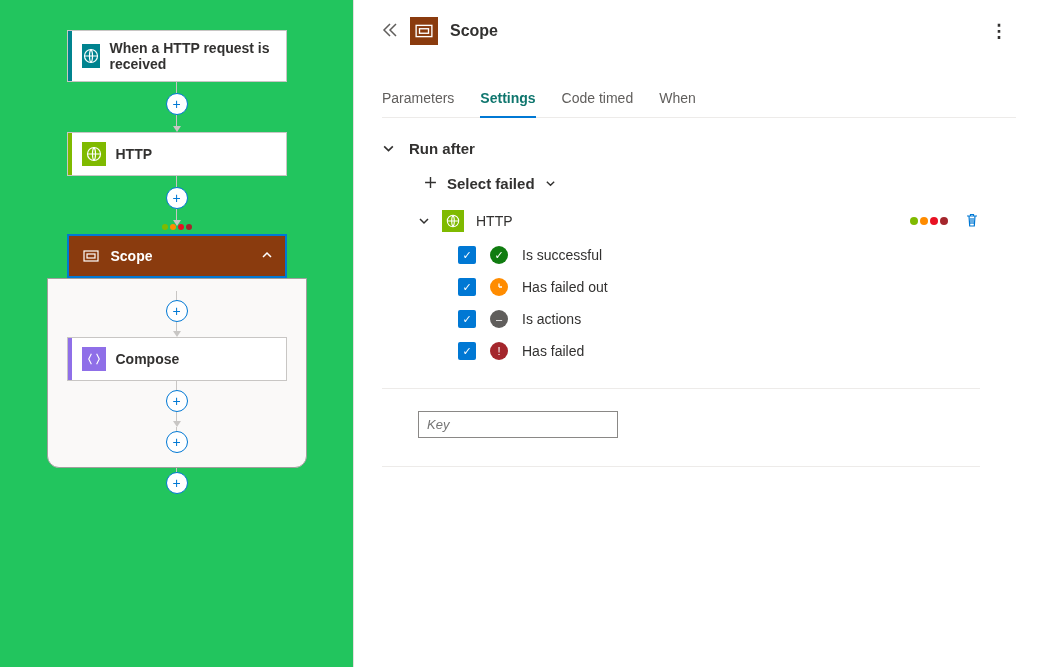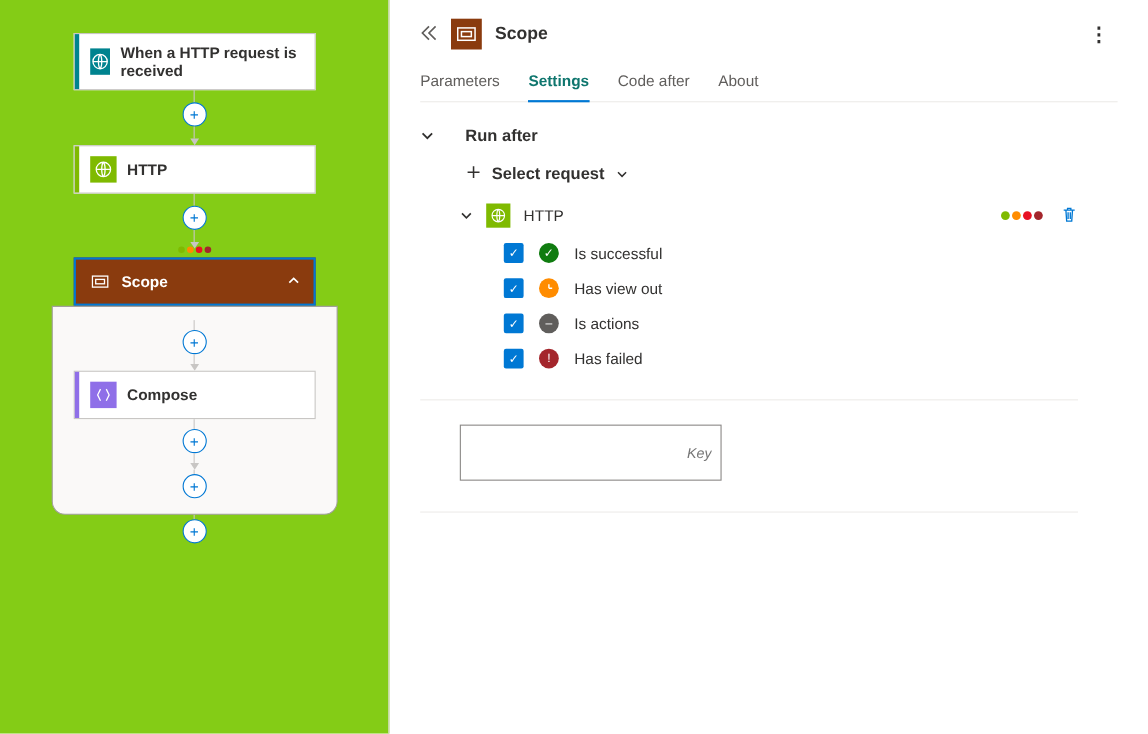--- a/index.html
+++ b/index.html
@@ -1,19 +1,19 @@
 <!DOCTYPE html>
 <html><head>
 <meta charset="utf-8">
 <style>
   * { box-sizing: border-box; }
   body { margin: 0; font-family: "Segoe UI", -apple-system, sans-serif; font-size: 14px; color: #323130; }
   .app { display: flex; width: 1044px; height: 667px; overflow: hidden; }
   
-  .canvas-panel { width: 354px; border-right: 1px solid #e1dfdd; background: #84cc16; position: relative; padding: 30px 40px; }
+  .canvas-panel { width: 354px; border-right: 1px solid #e1dfdd; background: #22c55e; position: relative; padding: 30px 40px; }
   .node { width: 220px; background: #fff; border: 1px solid #c8c6c4; margin: 0 auto; display: flex; align-items: center; padding: 0; position: relative; }
   .node-bar { width: 4px; align-self: stretch; }
   .node-body { display: flex; align-items: center; gap: 10px; padding: 9px 10px; flex: 1; }
   .node-icon { width: 24px; height: 24px; display: flex; align-items: center; justify-content: center; color: #fff; font-size: 13px; }
   .node-title { font-weight: 600; font-size: 14px; }
   .connector { display: flex; flex-direction: column; align-items: center; height: 50px; margin: 0 auto; width: 220px; }
   .conn-line { width: 1px; flex: 1; background: #c8c6c4; }
   .plus-btn { width: 22px; height: 22px; border: 1px solid #0078d4; border-radius: 50%; background: #fff; color: #0078d4; display: flex; align-items: center; justify-content: center; font-size: 14px; cursor: pointer; }
   .arrow-head { width: 0; height: 0; border-left: 4px solid transparent; border-right: 4px solid transparent; border-top: 6px solid #c8c6c4; }
   .run-after-dots { display: flex; gap: 2px; justify-content: center; margin: -2px 0 4px; }
@@ -24,41 +24,41 @@
   .scope-body { width: 260px; margin: 0 auto; border: 1px solid #a19f9d; border-bottom-left-radius: 12px; border-bottom-right-radius: 12px; padding: 12px 18px 8px; background: #faf9f8; }
   .scope-body .node { width: 220px; text-align: right; }
   .scope-body .connector { width: 220px; height: 46px; }
   
   .detail-panel { flex: 1; padding: 16px 28px; overflow: auto; }
   .detail-header { display: flex; align-items: center; gap: 12px; }
   .collapse-btn { font-size: 14px; color: #605e5c; cursor: pointer; }
   .scope-icon-lg { width: 28px; height: 28px; background: #8a3b0e; display: flex; align-items: center; justify-content: center; }
   .detail-title { font-weight: 600; font-size: 16px; }
   .more-btn { margin-left: auto; font-size: 18px; font-weight: bold; cursor: pointer; padding: 4px 8px; }
-  .tabs { display: flex; gap: 26px; margin-top: 11px; border-bottom: 1px solid #edebe9; }
+  .tabs { display: flex; gap: 26px; margin-top: 36px; border-bottom: 1px solid #edebe9; }
   .tab { padding: 8px 0 10px; cursor: pointer; color: #605e5c; }
   .tab.active { color: #0f766e; font-weight: 600; border-bottom: 2px solid #0078d4; margin-bottom: -1px; }
   .section { margin-top: 22px; padding: 0 36px; }
-  .section-header { display: flex; align-items: center; gap: 28px; font-weight: 600; cursor: pointer; font-size: 15px; margin-left: -36px; }
+  .section-header { display: flex; align-items: center; gap: 14px; font-weight: 600; cursor: pointer; font-size: 15px; margin-left: -36px; }
   .section-header .chev-down svg { width: 13px; height: 13px; }
   .select-actions { display: flex; align-items: center; gap: 10px; margin: 18px 0 0 6px; font-weight: 600; font-size: 15px; cursor: pointer; }
   .ra-item { display: flex; align-items: center; gap: 12px; margin-top: 18px; }
   .ra-item .chev-down svg { width: 12px; height: 12px; }
   .ra-icon { width: 22px; height: 22px; display: flex; align-items: center; justify-content: center; color: #fff; }
   .ra-title { font-weight: 400; }
   .ra-right { margin-left: auto; display: flex; align-items: center; gap: 16px; }
   .trash { color: #0078d4; cursor: pointer; }
   .status-list { margin: 12px 0 0 40px; }
   .status-row { display: flex; align-items: center; gap: 14px; margin-top: 14px; }
   .chk { width: 18px; height: 18px; background: #0078d4; border-radius: 2px; display: flex; align-items: center; justify-content: center; color: #fff; font-size: 11px; cursor: pointer; }
   .status-icon { width: 18px; height: 18px; border-radius: 50%; display: flex; align-items: center; justify-content: center; color: #fff; font-size: 11px; }
   .divider { border: none; border-top: 1px solid #edebe9; margin: 28px 0 0 -36px; width: calc(100% + 36px); }
   .tracked-label { margin: 16px 0 8px 0; }
   .tp-inputs { display: flex; gap: 14px; }
-  .tp-inputs input { width: 238px; padding: 17px 8px; border: 1px solid #8a8886; font-style: italic; font-size: 13px; color: #605e5c; text-align: right; }
+  .tp-inputs input { width: 200px; padding: 5px 8px; border: 1px solid #8a8886; font-style: italic; font-size: 13px; color: #605e5c; }
   .chev-down { display: inline-flex; }
 </style>
 </head>
 <body>
 
 <div class="app">
 
   <div class="canvas-panel">
 
     <div class="node">
@@ -176,41 +176,41 @@
             <rect x="4" y="6" width="8" height="4" fill="none" stroke="#fff" stroke-width="1.2"></rect>
           </svg>
       </div>
       <div class="detail-title">Scope</div>
       <div class="more-btn">⋮</div>
     </div>
 
     <div class="tabs">
       <div class="tab">Parameters</div>
       <div class="tab active">Settings</div>
-      <div class="tab">Code after</div>
-      <div class="tab">About</div>
+      <div class="tab">Code timed</div>
+      <div class="tab">When</div>
     </div>
 
     <div class="section">
       <div class="section-header">
         <span class="chev-down">
           <svg viewBox="0 0 12 12">
               <path d="M2 4l4 4 4-4" fill="none" stroke="#323130" stroke-width="1.5"></path>
             </svg>
         </span>
         <span>Run after</span>
       </div>
 
       <div class="select-actions">
         <span>
           <svg width="13" height="13" viewBox="0 0 12 12">
               <path d="M6 1v10M1 6h10" stroke="#323130" stroke-width="1.3"></path>
             </svg>
         </span>
-        <span>Select request</span>
+        <span>Select failed</span>
         <span class="chev-down">
           <svg width="11" height="11" viewBox="0 0 12 12">
               <path d="M2 4l4 4 4-4" fill="none" stroke="#323130" stroke-width="1.5"></path>
             </svg>
         </span>
       </div>
 
       <div class="ra-item">
         <span class="chev-down">
           <svg viewBox="0 0 12 12">
@@ -246,21 +246,21 @@
           <span>Is successful</span>
         </div>
         <div class="status-row">
           <div class="chk">✓</div>
           <div class="status-icon" style="background:#ff8c00">
             <svg width="12" height="12" viewBox="0 0 12 12">
                 <circle cx="6" cy="6" r="5.5" fill="#ff8c00"></circle>
                 <path d="M6 6V2.5M6 6h3" stroke="#fff" stroke-width="1.3" fill="none"></path>
               </svg>
           </div>
-          <span>Has view out</span>
+          <span>Has failed out</span>
         </div>
         <div class="status-row">
           <div class="chk">✓</div>
           <div class="status-icon" style="background:#605e5c">–</div>
           <span>Is actions</span>
         </div>
         <div class="status-row">
           <div class="chk">✓</div>
           <div class="status-icon" style="background:#a4262c">!</div>
           <span>Has failed</span>

